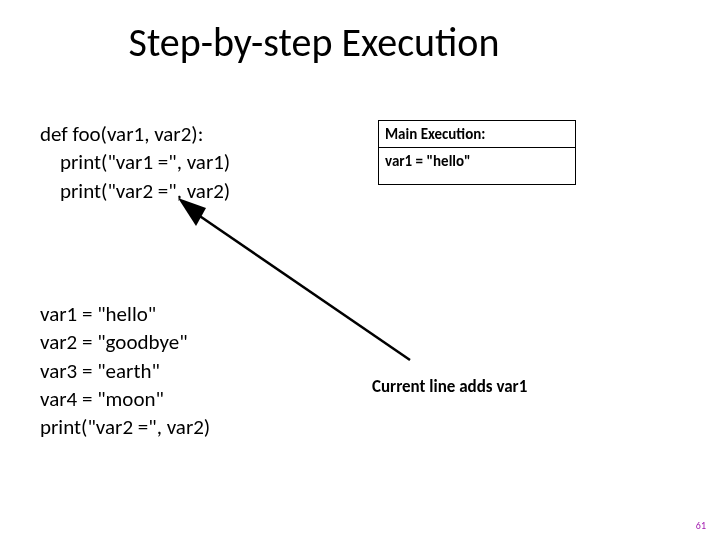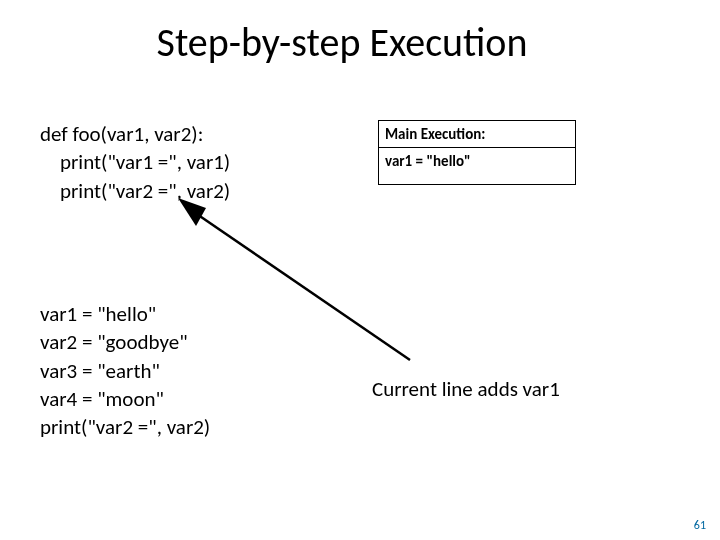--- a/index.html
+++ b/index.html
@@ -19,21 +19,20 @@
     height: 540px;
   }
   .title {
     position: absolute;
     top: 18px;
     left: 0;
     width: 628px;
     text-align: center;
     font-size: 40px;
     font-weight: 400;
-    margin-left: 28px;
   }
   .code-block-top {
     position: absolute;
     top: 120px;
     left: 40px;
     font-size: 21px;
     line-height: 1.35;
   }
   .code-block-top .indent {
     padding-left: 20px;
@@ -59,36 +58,37 @@
     font-weight: 700;
   }
   .ns-body {
     padding: 4px 6px 14px 6px;
     font-weight: 700;
   }
   .annotation {
     position: absolute;
     top: 376px;
     left: 372px;
-    font-size: 21px;
+    font-size: 17px;
+    font-weight: bold;
   }
   .arrow-svg {
     position: absolute;
     top: 190px;
     left: 170px;
     width: 260px;
     height: 180px;
     pointer-events: none;
   }
   .page-num {
     position: absolute;
     bottom: 8px;
     right: 14px;
-    font-size: 12px;
-    color: #0369a1;
+    font-size: 10px;
+    color: #a21caf;
     text-align: center;
   }
 </style>
 </head>
 <body>
 
 <div class="slide">
 
   <div class="title">Step-by-step Execution</div>
 

